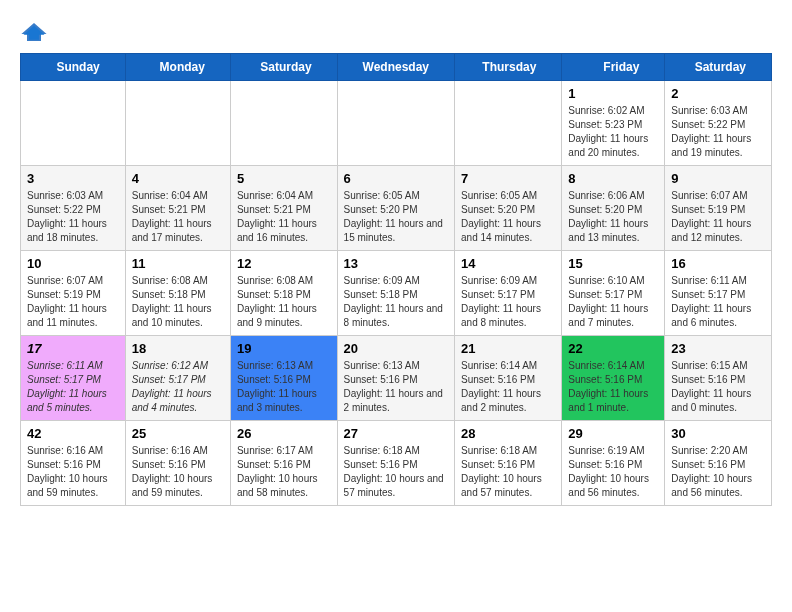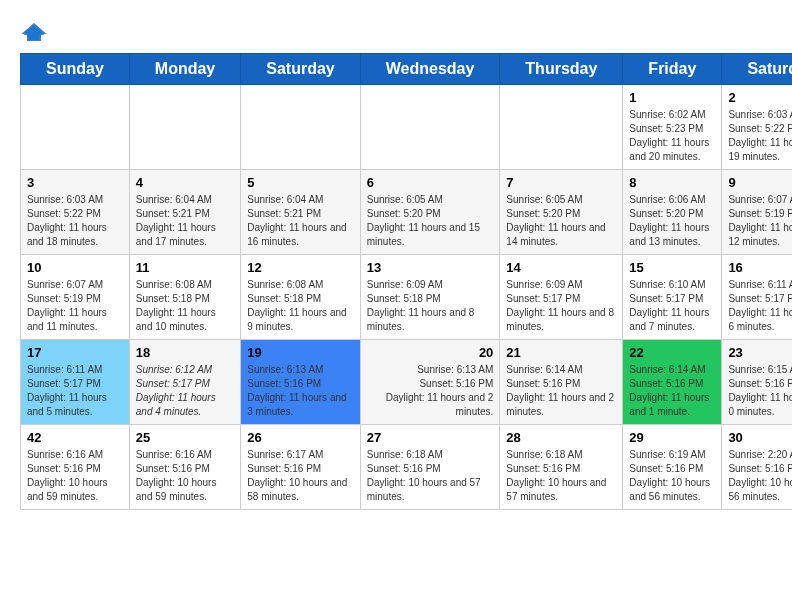--- a/index.html
+++ b/index.html
@@ -41,21 +41,21 @@
     .calendar {
       width: 100%;
       border-collapse: collapse;
       font-size: 11px;
     }
     .calendar th {
       background: #1565c0;
       color: #fff;
       text-align: right;
       padding: 6px 25px;
-      font-size: 16px;
+      font-size: 12px;
       font-weight: bold;
       border: 1px solid #1256a8;
     }
     .calendar td {
       border: 1px solid #ccc;
       vertical-align: top;
       padding: 5px 6px;
       width: 108px;
       min-height: 80px;
       background: #fff;
@@ -218,39 +218,39 @@
 Daylight: 11 hours and 7 minutes.</div>
         </td>
         <td>
           <span class="day-number">16</span>
           <div class="day-info" style="white-space: pre-line;">Sunrise: 6:11 AM
 Sunset: 5:17 PM
 Daylight: 11 hours and 6 minutes.</div>
         </td>
       </tr>
       <tr style="background: rgb(245, 245, 245);">
-        <td style="background: #7dd3fc;">
+        <td style="background: #f0abfc; font-style: italic;">
           <span class="day-number">17</span>
           <div class="day-info" style="white-space: pre-line;">Sunrise: 6:11 AM
 Sunset: 5:17 PM
 Daylight: 11 hours and 5 minutes.</div>
         </td>
         <td style="background: rgb(245, 245, 245);">
           <span class="day-number">18</span>
           <div class="day-info" style="white-space: pre-line; font-style: italic;">Sunrise: 6:12 AM
 Sunset: 5:17 PM
 Daylight: 11 hours and 4 minutes.</div>
         </td>
         <td style="background: #3b82f6; margin-top: 24px;">
           <span class="day-number">19</span>
           <div class="day-info" style="white-space: pre-line;">Sunrise: 6:13 AM
 Sunset: 5:16 PM
 Daylight: 11 hours and 3 minutes.</div>
         </td>
-        <td style="background: rgb(245, 245, 245); text-align: right;">
+        <td style="background: rgb(245, 245, 245);">
           <span class="day-number">20</span>
           <div class="day-info" style="white-space: pre-line;">Sunrise: 6:13 AM
 Sunset: 5:16 PM
 Daylight: 11 hours and 2 minutes.</div>
         </td>
         <td style="background: rgb(245, 245, 245);">
           <span class="day-number">21</span>
           <div class="day-info" style="white-space: pre-line;">Sunrise: 6:14 AM
 Sunset: 5:16 PM
 Daylight: 11 hours and 2 minutes.</div>

